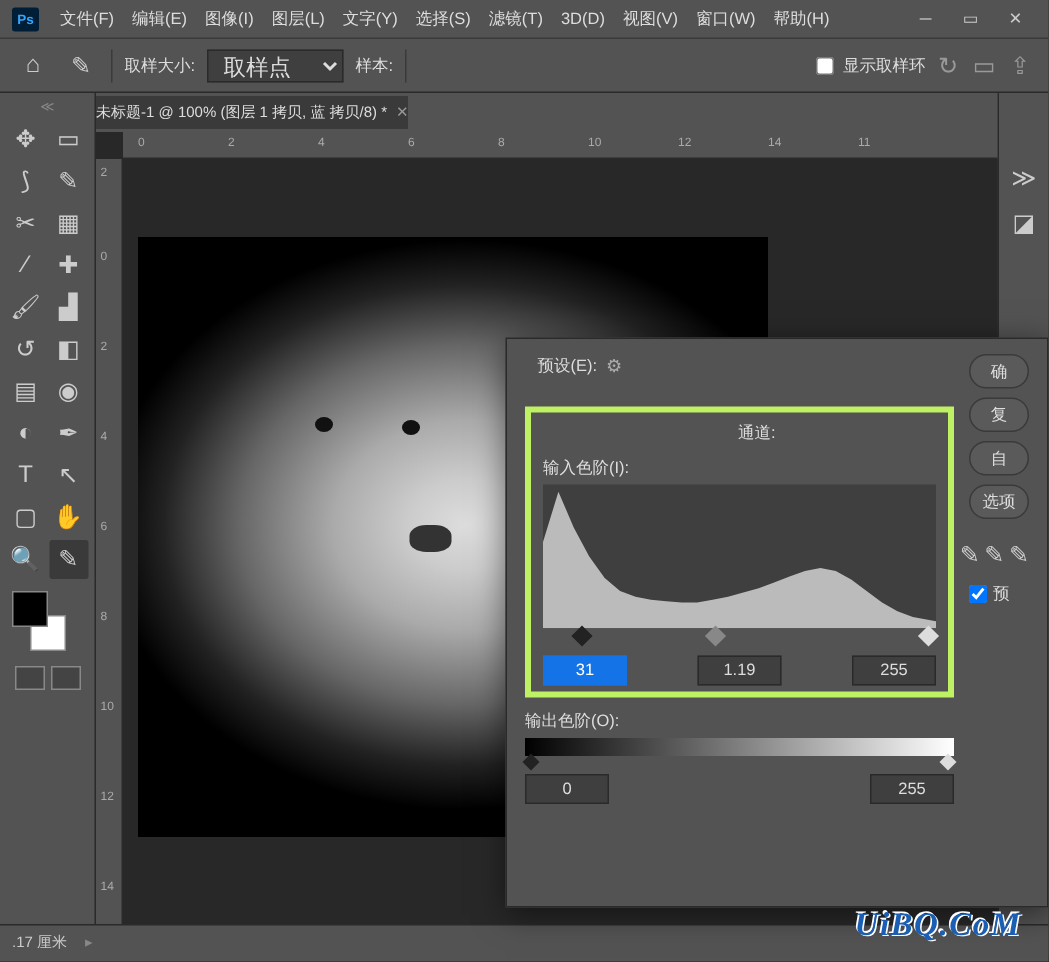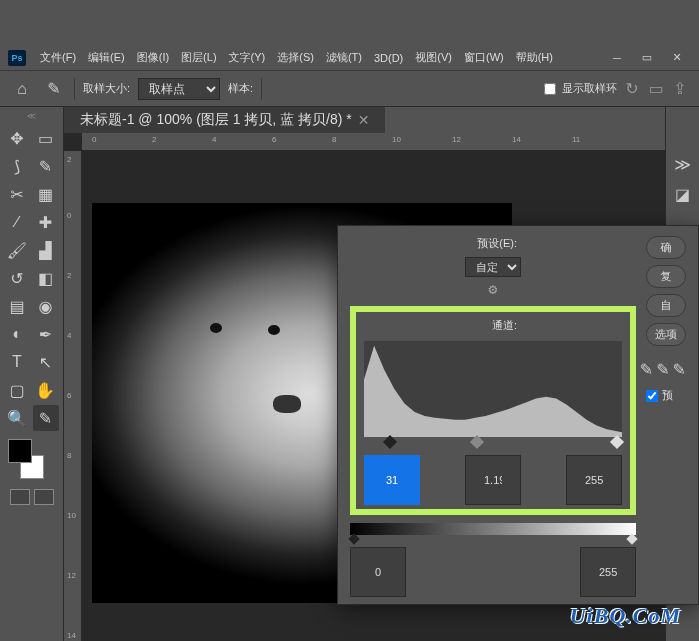--- a/index.html
+++ b/index.html
@@ -1,45 +1,45 @@
 <!DOCTYPE html>
 <html><head>
 <meta charset="utf-8">
 <style>
 * { margin: 0; padding: 0; box-sizing: border-box; font-family: "Microsoft YaHei", sans-serif; }
 body { width: 699px; height: 641px; background: #535353; overflow: hidden; position: relative; }
 
-.titlebar { height: 26px; background: #535353; display: flex; align-items: center; padding: 0 8px; border-bottom: 1px solid #3a3a3a; margin-top: 45px; }
+.titlebar { height: 26px; background: #535353; display: flex; align-items: center; padding: 0 8px; border-bottom: 1px solid #3a3a3a; }
 .ps-logo { width: 18px; height: 16px; background: #001e36; color: #31a8ff; font-size: 9px; font-weight: bold; display: flex; align-items: center; justify-content: center; border-radius: 2px; margin-right: 8px; }
 .menu-item { color: #ddd; font-size: 11px; padding: 0 6px; cursor: pointer; }
 .win-controls { margin-left: auto; display: flex; gap: 2px; }
 .win-btn { width: 28px; height: 20px; color: #ccc; display: flex; align-items: center; justify-content: center; font-size: 11px; cursor: pointer; }
 
 .optbar { height: 36px; background: #535353; display: flex; align-items: center; padding: 0 10px; border-bottom: 1px solid #2a2a2a; gap: 8px; }
 .home-icon { width: 24px; height: 24px; display: flex; align-items: center; justify-content: center; color: #ccc; }
 .opt-label { color: #ddd; font-size: 11px; }
-.opt-select { background: #3f3f3f; color: #ddd; border: 1px solid #2a2a2a; font-size: 12px; padding: 2px 18px 2px 6px; height: 22px; }
+.opt-select { background: #3f3f3f; color: #ddd; border: 1px solid #2a2a2a; font-size: 15px; padding: 2px 18px 2px 6px; height: 22px; }
 .opt-sep { width: 1px; height: 22px; background: #3a3a3a; }
 .opt-right { margin-left: auto; display: flex; align-items: center; gap: 6px; }
 .small-icon { width: 18px; height: 18px; color: #999; display: flex; align-items: center; justify-content: center; }
 
 .main { display: flex; height: 554px; }
 .toolbox { width: 64px; background: #535353; padding: 4px; border-right: 1px solid #2a2a2a; }
 .tool-grid { display: grid; grid-template-columns: 1fr 1fr; gap: 2px; }
 .tool { width: 26px; height: 26px; display: flex; align-items: center; justify-content: center; color: #ccc; cursor: pointer; border-radius: 2px; }
 .tool.active { background: #3a3a3a; }
 .swatches { margin-top: 8px; position: relative; width: 40px; height: 40px; }
 .swatch-fg { position: absolute; width: 24px; height: 24px; background: #000; border: 1px solid #888; top: 0; left: 4px; }
 .swatch-bg { position: absolute; width: 24px; height: 24px; background: #fff; border: 1px solid #888; bottom: 0; right: 0; }
 .quickmask { margin-top: 10px; display: flex; gap: 4px; justify-content: center; }
 .qm-btn { width: 20px; height: 16px; border: 1px solid #888; background: #444; }
 
 .canvas-area { flex: 1; background: #282828; position: relative; }
 .doc-tab { height: 26px; background: #535353; display: flex; align-items: center; }
-.tab { background: #3a3a3a; color: #ddd; font-size: 14px; padding: 4px 16px; display: flex; align-items: center; gap: 6px; }
+.tab { background: #3a3a3a; color: #ddd; font-size: 10px; padding: 4px 0; display: flex; align-items: center; gap: 6px; }
 .tab-close { color: #999; cursor: pointer; }
 .ruler-h { height: 18px; background: #535353; border-bottom: 1px solid #2a2a2a; position: relative; font-size: 8px; color: #aaa; margin-left: 18px; }
 .ruler-tick { position: absolute; top: 2px; }
 .ruler-v { width: 18px; background: #535353; border-right: 1px solid #2a2a2a; position: absolute; left: 0; top: 44px; bottom: 0; font-size: 8px; color: #aaa; }
 .rv-tick { position: absolute; left: 3px; writing-mode: horizontal-tb; }
 .canvas-wrap { position: absolute; left: 18px; top: 44px; right: 0; bottom: 0; background: #282828; }
 .canvas { position: absolute; left: 10px; top: 52px; width: 420px; height: 400px; background: #000; overflow: hidden; }
 .monkey { width: 100%; height: 100%; background: radial-gradient(ellipse 60% 50% at 52% 48%, #ddd 0%, #ccc 15%, #aaa 35%, #666 60%, #222 80%, #000 95%); position: relative; }
 .monkey::before { content: ''; position: absolute; left: 28%; top: 30%; width: 12px; height: 10px; background: #111; border-radius: 50%; box-shadow: 58px 2px 0 #111; }
 .monkey::after { content: ''; position: absolute; left: 43%; top: 48%; width: 28px; height: 18px; background: #333; border-radius: 40%; }
@@ -47,35 +47,35 @@
 .rightbar { width: 34px; background: #535353; border-left: 1px solid #2a2a2a; padding-top: 40px; }
 .rbtn { width: 26px; height: 26px; margin: 4px auto; display: flex; align-items: center; justify-content: center; color: #ccc; }
 
 .statusbar { height: 22px; background: #535353; color: #ccc; font-size: 10px; display: flex; align-items: center; padding: 0 8px; border-top: 1px solid #2a2a2a; }
 .status-sep { margin: 0 4px; }
 
 .levels-dialog { position: absolute; left: 337px; top: 225px; width: 362px; height: 380px; background: #535353; border: 1px solid #2a2a2a; box-shadow: 0 4px 20px rgba(0,0,0,0.5); }
 .dlg-title { height: 28px; background: #535353; color: #ddd; font-size: 12px; padding: 6px 10px; border-bottom: 1px solid #3a3a3a; }
 .dlg-body { padding: 10px 12px; display: flex; gap: 10px; }
 .dlg-left { flex: 1; }
-.dlg-row { display: flex; align-items: center; gap: 6px; margin-bottom: 8px; flex-direction: column; }
+.dlg-row { display: flex; align-items: center; gap: 6px; margin-bottom: 8px; }
 .dlg-label { color: #ddd; font-size: 11px; min-width: 48px; text-align: right; }
 .dlg-select { flex: 1; background: #3f3f3f; color: #ddd; border: 1px solid #2a2a2a; font-size: 11px; padding: 2px 6px; height: 20px; }
 .gear { color: #aaa; font-size: 12px; }
-.histogram-box { border: 6px solid #bef264; padding: 6px 8px 4px; margin-top: 9px; }
+.histogram-box { border: 4px solid #bef264; padding: 6px 8px 4px; margin-top: 20px; }
 .histo-label { color: #ddd; font-size: 11px; margin-bottom: 4px; }
 .histogram { width: 100%; height: 96px; background: #3f3f3f; position: relative; overflow: hidden; }
 .histo-svg { width: 100%; height: 100%; }
 .slider-track { height: 10px; position: relative; margin-top: 2px; }
 .slider-handle { position: absolute; top: -2px; width: 10px; height: 10px; background: #888; transform: rotate(45deg); }
 .sh-black { left: 8%; background: #222; }
 .sh-mid { left: 42%; background: #888; }
 .sh-white { left: 96%; background: #ddd; }
 .value-row { display: flex; justify-content: space-between; margin-top: 6px; }
-.val-input { width: 56px; background: #3f3f3f; color: #ddd; border: 1px solid #2a2a2a; font-size: 11px; text-align: center; padding: 18px; }
+.val-input { width: 56px; background: #3f3f3f; color: #ddd; border: 1px solid #2a2a2a; font-size: 11px; text-align: center; padding: 3px; }
 .val-input.sel { background: #1473e6; border-color: #1473e6; color: #fff; }
 .gradient-bar { height: 12px; background: linear-gradient(to right, #000, #fff); margin-top: 4px; position: relative; }
 .out-handle { position: absolute; bottom: -8px; width: 8px; height: 8px; background: #888; transform: rotate(45deg); }
 .oh-left { left: 0; background: #222; }
 .oh-right { right: 0; background: #ddd; }
 .dlg-right { width: 40px; display: flex; flex-direction: column; gap: 6px; align-items: stretch; }
 .dlg-btn { background: #5a5a5a; border: 1px solid #3a3a3a; border-radius: 12px; color: #ddd; font-size: 11px; padding: 3px 2px; text-align: center; cursor: pointer; }
 .eyedrop-row { display: flex; gap: 3px; margin-top: 8px; justify-content: flex-end; }
 .eyedrop { width: 14px; height: 14px; color: #ccc; }
 .preview-row { display: flex; align-items: center; gap: 4px; margin-top: 8px; }
@@ -206,44 +206,45 @@
   <span>.17 厘米</span>
   <span class="status-sep"></span>
   <span style="margin-left:4px;color:#888">▸</span>
 </div>
 
 <div class="levels-dialog">
   <div class="dlg-body">
     <div class="dlg-left">
       <div class="dlg-row">
         <span class="dlg-label">预设(E):</span>
-        <select class="dlg-select"><option>自定</option></select>
         <span class="gear">⚙</span>
       </div>
       <div class="histogram-box">
         <div class="dlg-row" style="justify-content:center">
           <span class="dlg-label">通道:</span>
         </div>
+        <div class="histo-label">输入色阶(I):</div>
         <div class="histogram">
           <svg class="histo-svg" viewBox="0 0 260 96" preserveAspectRatio="none">
             <path id="histo-path" fill="#bbb" d="M 0 96 L 0.0 38.4 L 10.2 4.8 L 20.4 28.8 L 30.6 48.0 L 40.8 62.4 L 51.0 71.0 L 61.2 74.9 L 71.4 76.8 L 81.6 77.8 L 91.8 78.7 L 102.0 78.7 L 112.2 76.8 L 122.4 74.9 L 132.5 72.0 L 142.7 69.1 L 152.9 65.3 L 163.1 61.4 L 173.3 57.6 L 183.5 55.7 L 193.7 57.6 L 203.9 63.4 L 214.1 71.0 L 224.3 78.7 L 234.5 84.5 L 244.7 88.3 L 260.0 91.2 L 260 96 Z"></path>
           </svg>
         </div>
         <div class="slider-track">
           <div class="slider-handle sh-black"></div>
           <div class="slider-handle sh-mid"></div>
           <div class="slider-handle sh-white"></div>
         </div>
         <div class="value-row">
           <input class="val-input sel" value="31" style="">
           <input class="val-input" value="1.19" style="">
           <input class="val-input" value="255" style="">
         </div>
       </div>
       <div style="margin-top:8px">
+        <div class="histo-label">输出色阶(O):</div>
         <div class="gradient-bar">
           <div class="out-handle oh-left"></div>
           <div class="out-handle oh-right"></div>
         </div>
         <div class="value-row" style="margin-top:12px">
           <input class="val-input" value="0" style="">
           <span></span>
           <input class="val-input" value="255" style="">
         </div>
       </div>

